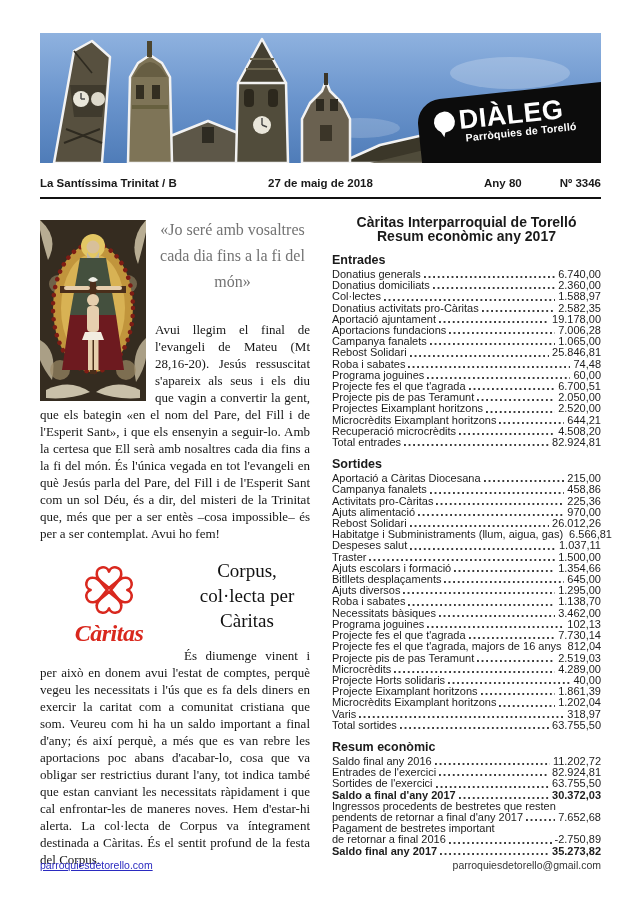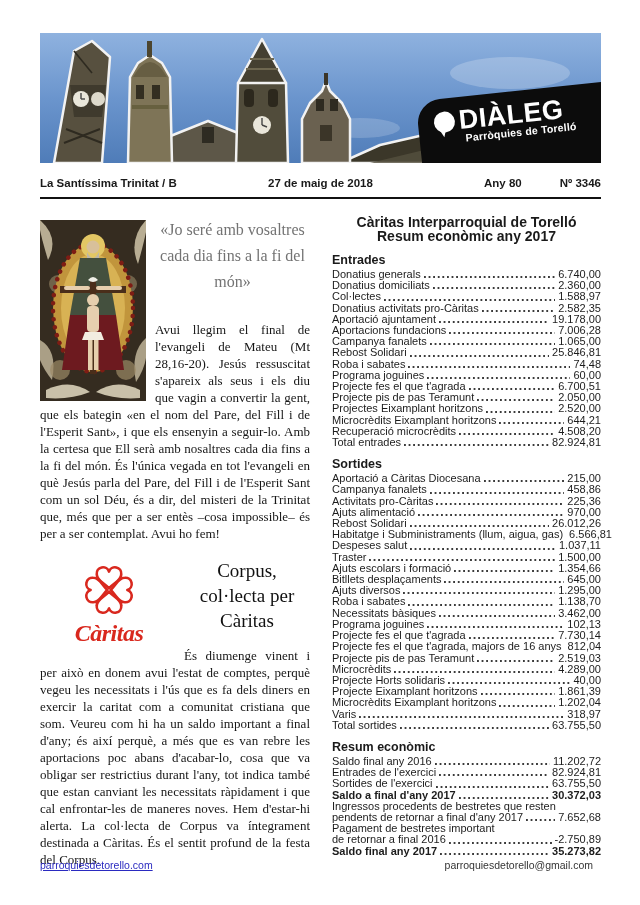--- a/index.html
+++ b/index.html
@@ -69,21 +69,21 @@
   .flabel{white-space:nowrap;}
   .fdots{flex:1;height:2px;align-self:flex-end;margin:0 3px 2px 3px;
     background-image:radial-gradient(circle at 1px 1px,#3a3a3a 0.9px,transparent 1.15px);
     background-size:4.6px 2px;background-repeat:repeat-x;}
   .fvalue{white-space:nowrap;}
   .frow.bold{font-weight:bold;}
 
   
   .footer{position:absolute;left:40px;right:39px;bottom:32px;height:14px;font-size:10.5px;padding-left:47px;}
   .footer a{position:absolute;left:0;color:#2a2ac0;text-decoration:underline;}
-  .footer .email{position:absolute;right:8px;color:#353535;}
+  .footer .email{position:absolute;right:0;color:#353535;}
 </style>
 </head>
 <body>
 
 <div class="page">
   <div class="content">
 
     <div class="photo">
       <svg width="561" height="130" viewBox="0 0 561 130">
         <defs>

